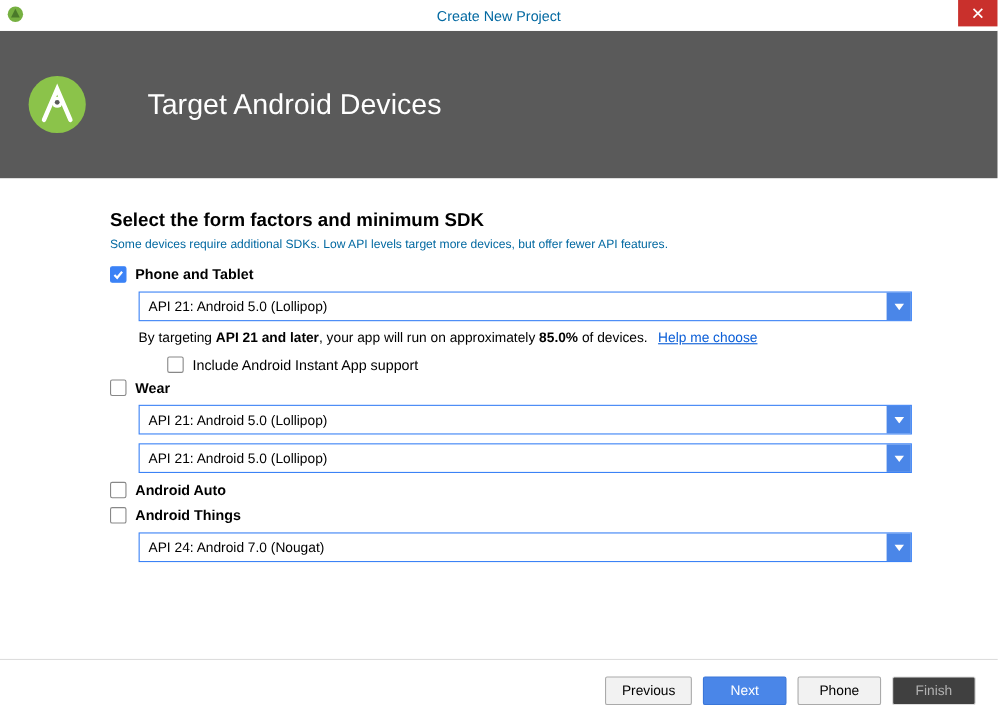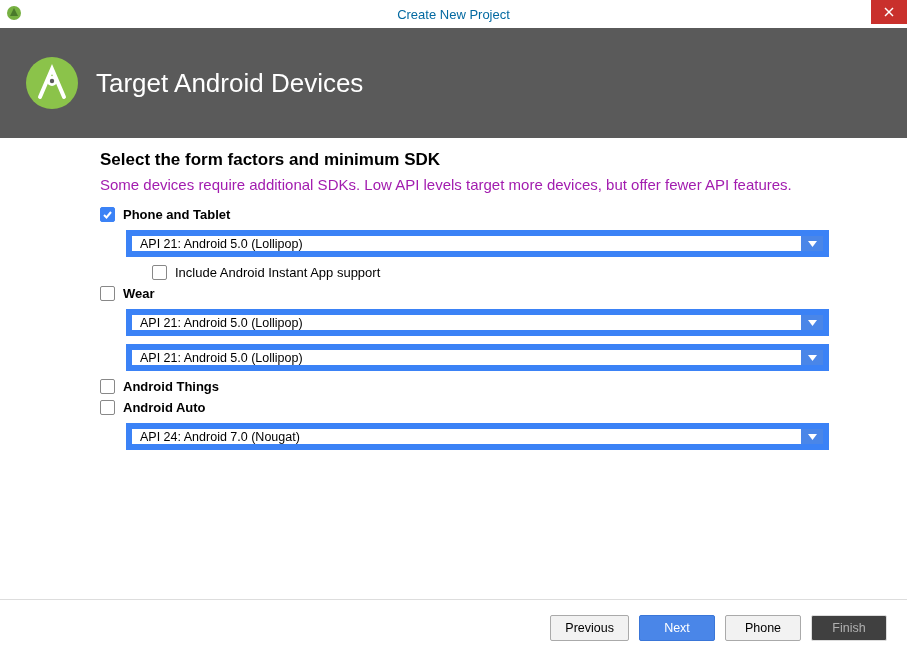--- a/index.html
+++ b/index.html
@@ -3,39 +3,39 @@
 <meta charset="utf-8">
 <style>
   * { box-sizing: border-box; margin: 0; padding: 0; }
   html, body { width: 907px; height: 655px; font-family: "Segoe UI", Arial, sans-serif; font-size: 13px; color: #000; background: #fff; overflow: hidden; }
   .titlebar { height: 28px; width: 100%; display: flex; align-items: center; position: relative; background: #fff; }
   .titlebar .favicon { margin-left: 6px; }
   .titlebar .title { position: absolute; left: 50%; transform: translateX(-50%); font-size: 13px; color: #0369a1; }
   .titlebar .close { position: absolute; right: 0; top: 0; width: 36px; height: 24px; background: #c9302c; display:flex; align-items:center; justify-content:center; }
   .titlebar .close svg { stroke: #fff; }
 
-  .header { background: #5A5A5A; height: 110px; display: flex; align-items: center; padding-left: 24px; }
+  .header { background: #5A5A5A; height: 134px; display: flex; align-items: center; padding-left: 24px; gap: 38px; }
   .header-logo { width: 56px; height: 56px; margin-right: 16px; display:flex; align-items:center; justify-content:center; }
   .header-title { color: #fff; font-size: 26px; font-weight: 300; }
 
-  .content { padding: 12px 78px 0 100px; }
+  .content { padding: 28px 78px 0 100px; }
   .section-title { font-size: 17px; font-weight: 700; margin-bottom: 6px; }
-  .section-sub { font-size: 15px; color: #a21caf; margin-bottom: 14px; }
+  .section-sub { font-size: 11px; color: #0369a1; margin-bottom: 14px; }
 
   .row { display: flex; align-items: center; margin-bottom: 6px; }
   .checkbox { width: 15px; height: 15px; border: 1px solid #888; border-radius: 2px; margin-right: 8px; display:flex; align-items:center; justify-content:center; flex-shrink:0; }
   .checkbox.checked { background: #3b82f6; border-color: #3b82f6; }
   .checkbox.checked svg { display:block; }
   .checkbox svg { display:none; stroke:#fff; }
   .chk-label { font-size: 13px; font-weight: 700; }
   .chk-label.normal { font-weight: 400; }
 
   .indent { margin-left: 26px; }
 
-  .select { display:flex; align-items:center; border:6px solid #3b82f6; height:27px; margin: 8px 0; background:#fff; }
+  .select { display:flex; align-items:center; border:1px solid #3b82f6; height:27px; margin: 8px 0; background:#fff; }
   .select-text { flex:1; padding: 0 8px; font-size: 12.5px; }
   .select-btn { width: 22px; height: 100%; background:#4a86e8; display:flex; align-items:center; justify-content:center; }
   .select-btn svg { fill:#fff; }
 
   .target-note { font-size: 12.5px; margin: 6px 0 10px 0; }
   .target-note .bold { font-weight: 700; }
   .target-note a { color: #0b5ed7; text-decoration: underline; cursor:pointer; margin-left:6px; }
 
   .footer { position:absolute; bottom:0; left:0; right:0; height:56px; border-top:1px solid #ddd; display:flex; align-items:center; justify-content:flex-end; padding-right:20px; gap:10px; background:#fff; }
   .btn { height:26px; min-width:76px; padding:0 14px; border:1px solid #aaa; background:#f2f2f2; font-size:12.5px; display:flex; align-items:center; justify-content:center; border-radius:2px; cursor:pointer; }
@@ -87,20 +87,24 @@
   </div>
   <div class="indent">
     <div class="select">
       <div class="select-text">API 21: Android 5.0 (Lollipop)</div>
       <div class="select-btn">
           <svg width="9" height="6" viewBox="0 0 9 6">
             <polygon points="0,0 9,0 4.5,6"></polygon>
           </svg>
         </div>
     </div>
+    <div class="target-note indent">
+      <span>By targeting </span><span class="bold">API 21 and later</span><span>, your app will run on approximately </span><span class="bold">85.0%</span><span> of devices.</span>
+      <a>Help me choose</a>
+    </div>
     <div class="row indent">
       <div class="checkbox">
         
       </div>
       <span class="chk-label normal">Include Android Instant App support</span>
     </div>
   </div>
 
   <div class="row" style="margin-top:2px">
     <div class="checkbox">
@@ -123,32 +127,32 @@
     <div class="select">
       <div class="select-text">API 21: Android 5.0 (Lollipop)</div>
       <div class="select-btn">
           <svg width="9" height="6" viewBox="0 0 9 6">
             <polygon points="0,0 9,0 4.5,6"></polygon>
           </svg>
         </div>
     </div>
   </div>
 
+  <div class="row">
+    <div class="checkbox">
+      
+    </div>
+    <span class="chk-label">Android Auto</span>
+  </div>
+
   <div class="row" style="margin-top:8px">
     <div class="checkbox">
       
     </div>
     <span class="chk-label">Android Things</span>
-  </div>
-
-  <div class="row">
-    <div class="checkbox">
-      
-    </div>
-    <span class="chk-label">Android Auto</span>
   </div>
   <div class="indent">
     <div class="select">
       <div class="select-text">API 24: Android 7.0 (Nougat)</div>
       <div class="select-btn">
           <svg width="9" height="6" viewBox="0 0 9 6">
             <polygon points="0,0 9,0 4.5,6"></polygon>
           </svg>
         </div>
     </div>

